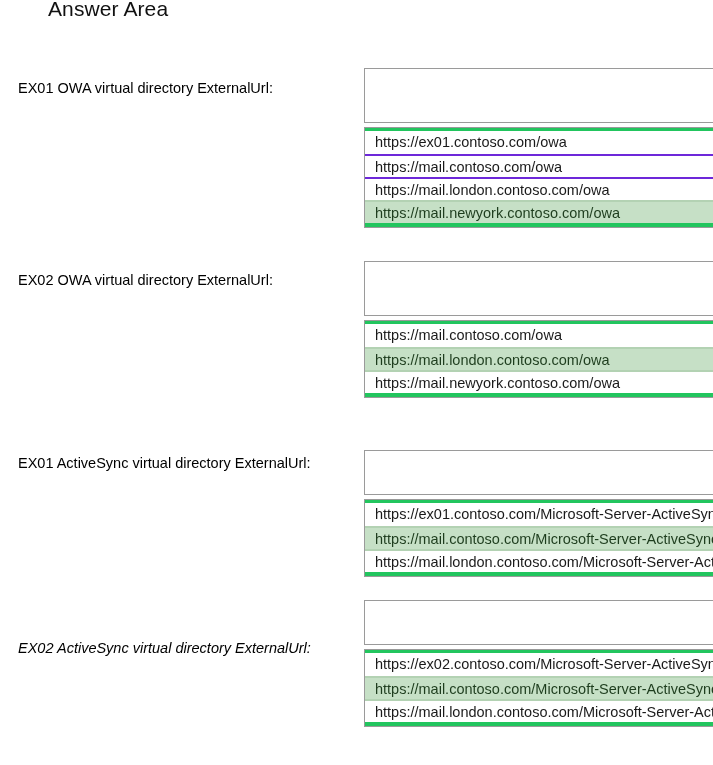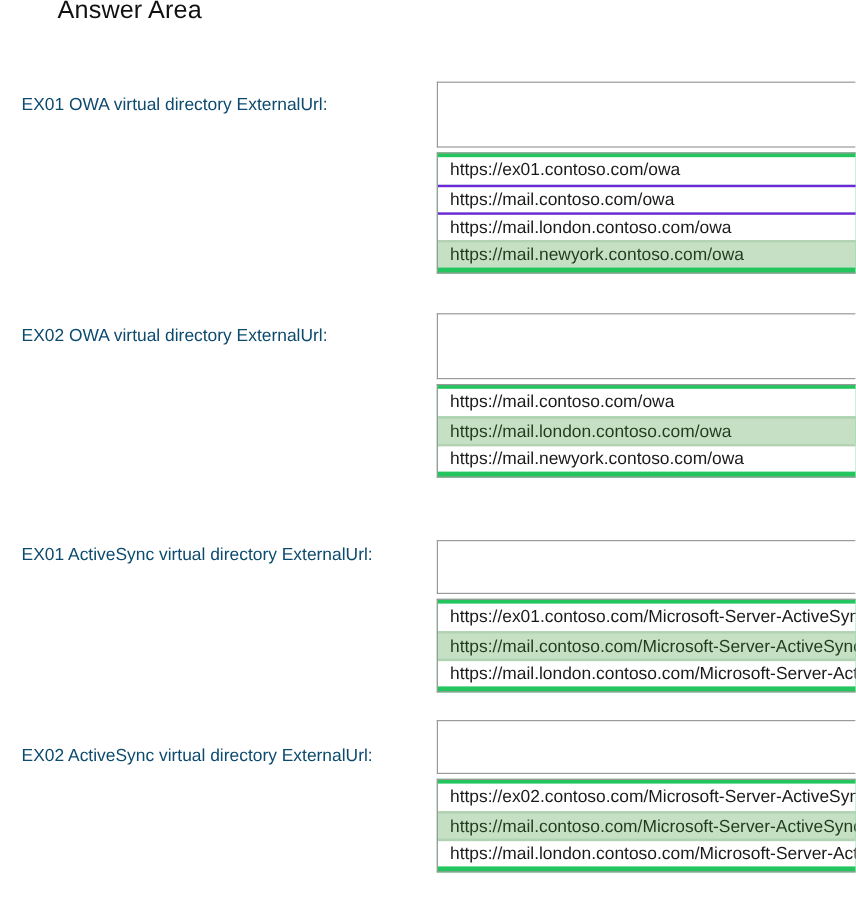--- a/index.html
+++ b/index.html
@@ -35,21 +35,21 @@
     position: absolute;
     left: 0;
     width: 713px;
   }
 
   .question-label {
     position: absolute;
     left: 18px;
     font-size: 14.5px;
     font-weight: 400;
-    color: #0c4a6e;
+    color: #000000;
     white-space: nowrap;
   }
 
   
   .combo-box {
     position: absolute;
     left: 364px;
     width: 349px;
     box-sizing: border-box;
     background: #ffffff;
@@ -121,21 +121,21 @@
     <div class="question-group">
       <div class="question-label" style="top: 455px; text-align: center;">EX01 ActiveSync virtual directory ExternalUrl:</div>
       <div class="combo-box" style="top: 450px; height: 45px;"></div>
       <div class="option-list" style="top: 499px;">
         <div class="option-row">https://ex01.contoso.com/Microsoft-Server-ActiveSync</div>
         <div class="option-row selected">https://mail.contoso.com/Microsoft-Server-ActiveSync</div>
         <div class="option-row">https://mail.london.contoso.com/Microsoft-Server-ActiveSync</div>
       </div>
     </div>
     <div class="question-group">
-      <div class="question-label" style="top: 622px;">EX02 ActiveSync virtual directory ExternalUrl:</div>
+      <div class="question-label" style="top: 640px; font-style: italic;">EX02 ActiveSync virtual directory ExternalUrl:</div>
       <div class="combo-box" style="top: 600px; height: 45px;"></div>
       <div class="option-list" style="top: 649px;">
         <div class="option-row">https://ex02.contoso.com/Microsoft-Server-ActiveSync</div>
         <div class="option-row selected">https://mail.contoso.com/Microsoft-Server-ActiveSync</div>
         <div class="option-row">https://mail.london.contoso.com/Microsoft-Server-ActiveSync</div>
       </div>
     </div>
   </div>
 
 </body></html>

